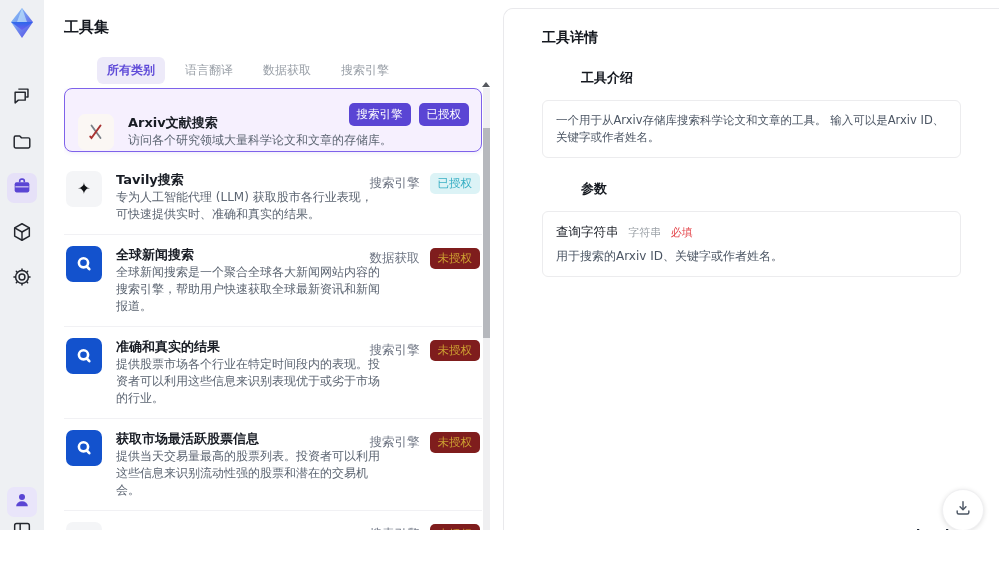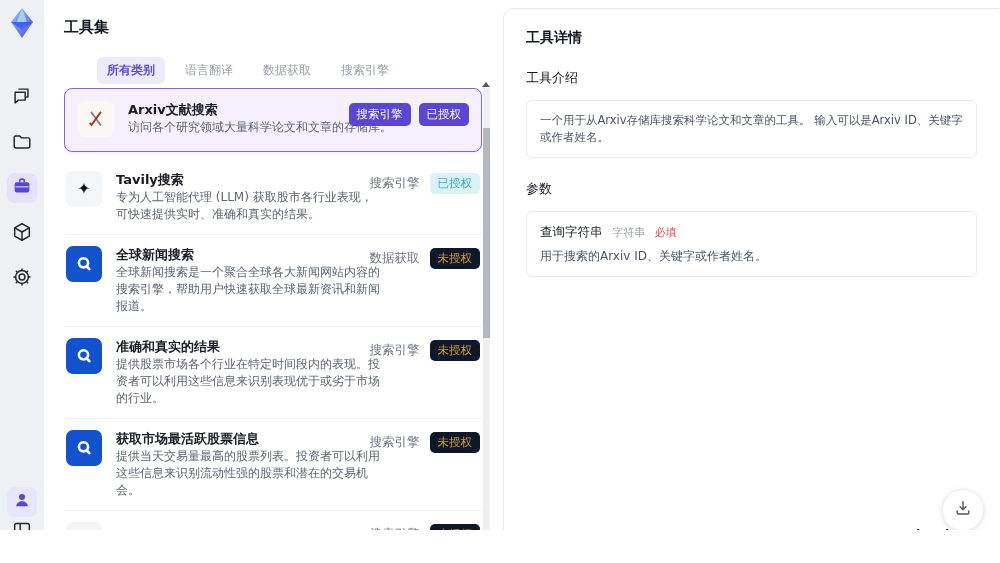--- a/index.html
+++ b/index.html
@@ -16,52 +16,52 @@
   
   .list-panel{position:absolute;left:44px;top:0;width:459px;height:555px;background:#fff;}
   .panel-title{position:absolute;left:20px;top:18px;font-size:15px;font-weight:bold;color:#14181f;}
   .tabs{position:absolute;left:20px;top:57px;display:flex;align-items:center;gap:10px;padding-left:33px;}
   .tab{font-size:12px;color:#9aa0a8;padding:5px 10px;border-radius:6px;cursor:pointer;white-space:nowrap;}
   .tab.active{background:#edeaf9;color:#5f4bd8;font-weight:bold;}
 
   .tool-list{position:absolute;left:20px;top:88px;width:418px;height:467px;overflow:hidden;}
 
   .tool-card{position:relative;box-sizing:border-box;height:64px;border:1.5px solid #7e62ea;border-radius:8px;
-             background:#f6f0fe;display:flex;align-items:flex-start;padding:12px 12px 0 13px;margin-bottom:8px;
+             background:#f6f0fe;display:flex;align-items:flex-start;padding:25px 12px 0 13px;margin-bottom:8px;
              box-shadow:0 1px 4px rgba(110,80,220,.12);cursor:pointer;}
   .row{position:relative;display:flex;align-items:flex-start;padding:11px 2px;border-bottom:1px solid #f1f1f4;cursor:pointer;}
   .row:last-child{border-bottom:none;}
 
   .tool-icon{flex:0 0 36px;width:36px;height:36px;border-radius:7px;display:flex;align-items:center;justify-content:center;background:#f4f5f7;}
   .tool-icon.arxiv{background:#fbf7f4;}
   .tool-icon.qnews{background:#1352cd;}
   .sparkle{font-size:16px;color:#101216;line-height:1;}
 
   .tool-content{margin-left:14px;width:265px;}
   .tool-title{font-size:13px;font-weight:bold;color:#181c24;line-height:18px;}
   .tool-desc{margin-top:0;font-size:12px;line-height:17px;color:#5c6572;}
 
   .badges{position:absolute;right:2px;top:13px;display:flex;align-items:center;gap:10px;}
   .tool-card .badges{right:12px;top:14px;gap:8px;}
   .badge-solid{background:#5a45d4;color:#fff;font-size:11.5px;padding:4px 8px;border-radius:5px;white-space:nowrap;}
   .cat-text{font-size:12.5px;color:#6b7280;white-space:nowrap;}
   .badge-ok{background:#dcf3f6;color:#38afc4;font-size:11.5px;padding:3px 8px;border-radius:5px;white-space:nowrap;}
-  .badge-no{background:#0f172a;color:#cda032;font-size:11.5px;padding:3px 8px;border-radius:5px;white-space:nowrap;}
+  .badge-no{background:#7f1d1d;color:#cda032;font-size:11.5px;padding:3px 8px;border-radius:5px;white-space:nowrap;}
 
   
   .scrollbar{position:absolute;left:439px;top:88px;width:7px;height:465px;background:#efeff1;}
   .scroll-thumb{position:absolute;left:0;top:40px;width:7px;height:210px;background:#b6b8bd;}
   .scroll-up{position:absolute;left:438px;top:82px;width:0;height:0;border-left:4px solid transparent;border-right:4px solid transparent;border-bottom:5px solid #55585e;}
   .scroll-down{position:absolute;left:438px;top:546px;width:0;height:0;border-left:4px solid transparent;border-right:4px solid transparent;border-top:5px solid #55585e;}
 
   
   .details-panel{position:absolute;left:503px;top:8px;width:496px;height:547px;box-sizing:border-box;background:#fff;
-                 border-left:1px solid #e9e9ec;border-top:1px solid #e9e9ec;border-top-left-radius:10px;padding:20px 22px;}
+                 border-left:1px solid #e9e9ec;border-top:1px solid #e9e9ec;border-top-left-radius:10px;padding:20px 38px;}
   .details-title{font-size:14px;font-weight:bold;color:#14181f;}
-  .section-h{margin-top:22px;font-size:13px;font-weight:normal;color:#14181f;}
+  .section-h{margin-top:22px;font-size:13px;font-weight:bold;color:#14181f;margin-left:39px;}
   .info-card{margin-top:13px;border:1px solid #ececee;border-radius:6px;padding:11px 13px;font-size:11.5px;line-height:17px;color:#4b5563;background:#fff;}
   .param-name{font-size:12.5px;font-weight:normal;color:#181c24;}
   .param-type{font-size:11px;color:#9aa0a6;margin-left:6px;}
   .param-req{font-size:11px;color:#e5484d;margin-left:6px;margin-top:25px;}
   .param-desc{margin-top:7px;font-size:12px;color:#4b5563;}
 
   .bottom-line{position:absolute;left:44px;right:0;top:555px;height:1px;background:#ededf0;}
 
   
   .fab{position:absolute;right:16px;top:489px;width:40px;height:40px;border-radius:50%;background:#fff;

